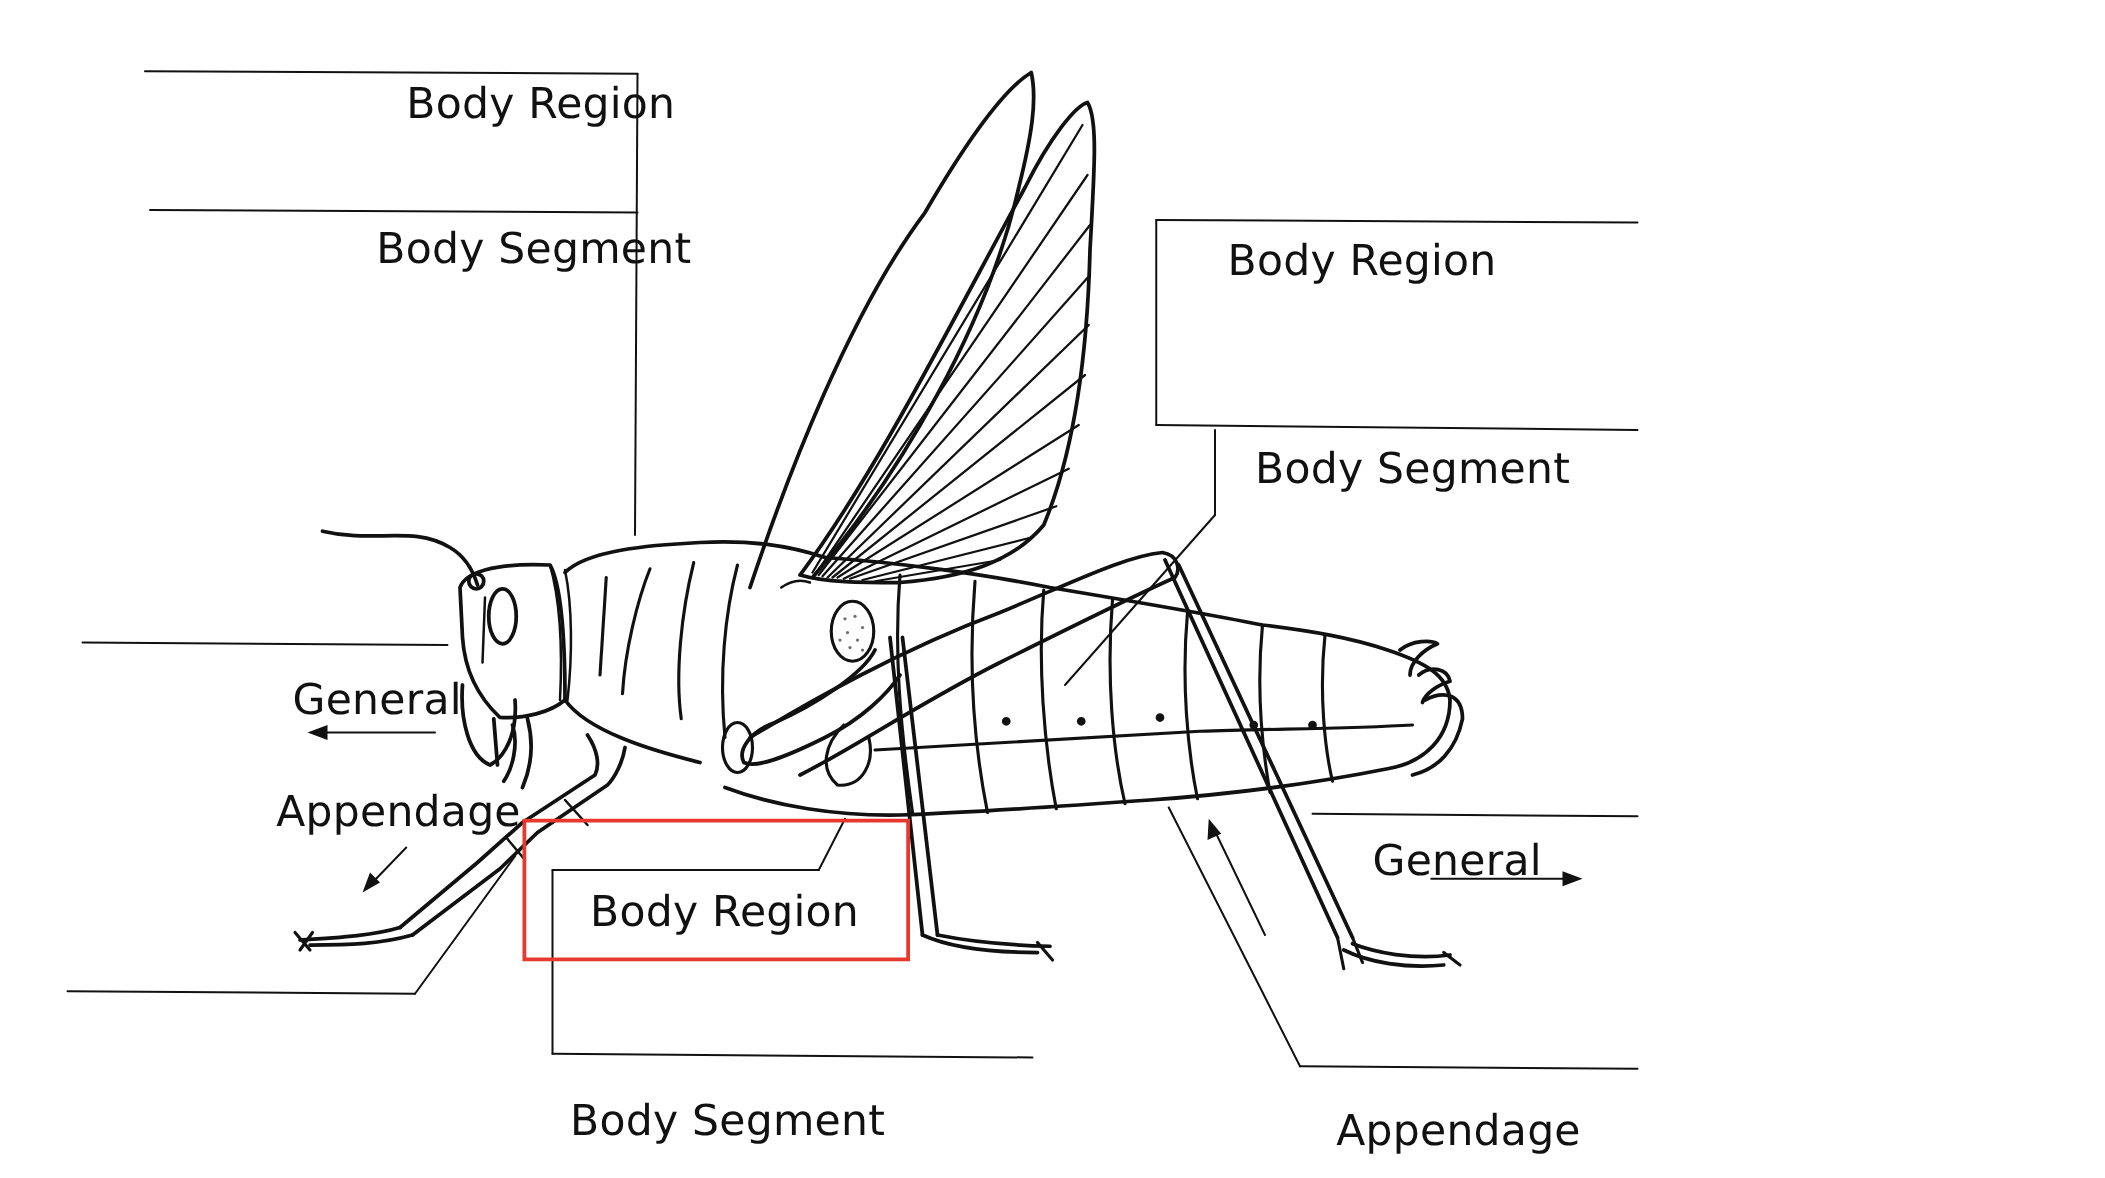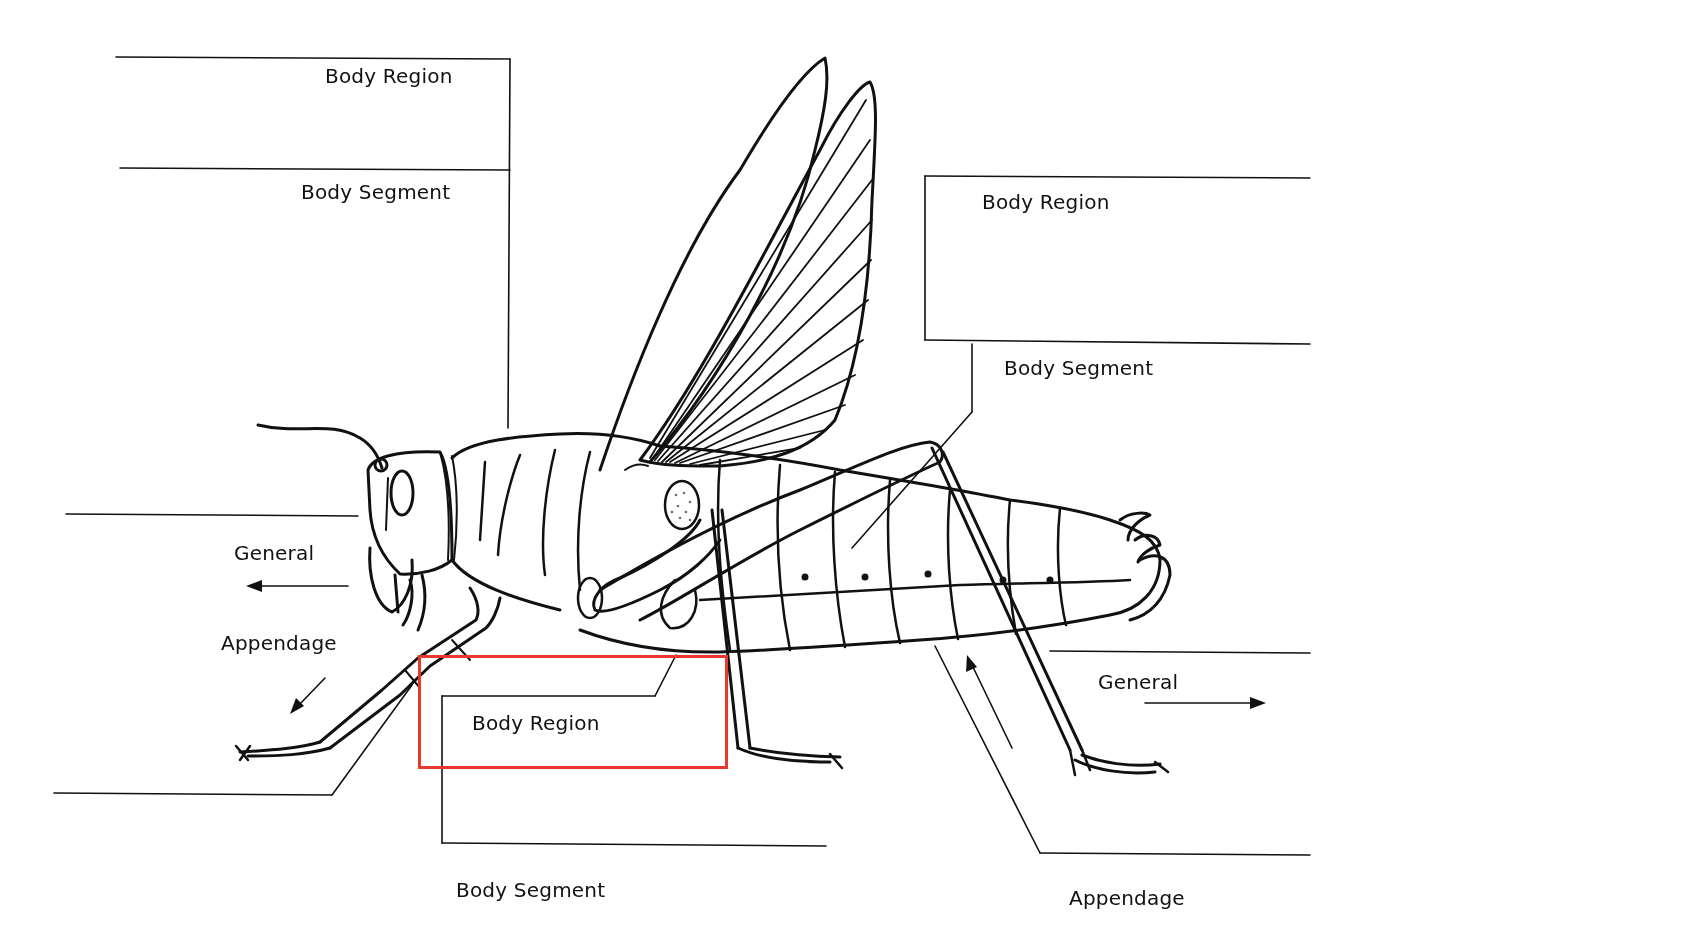--- a/index.html
+++ b/index.html
@@ -17,21 +17,21 @@
     #canvas {
       position: absolute;
       left: 0;
       top: 0;
       width: 1684px;
       height: 942px;
     }
     .lbl {
       position: absolute;
       font-family: "DejaVu Sans", sans-serif;
-      font-size: 20px;
+      font-size: 34px;
       color: #111111;
       white-space: nowrap;
       letter-spacing: 0.2px;
       line-height: 1;
     }
     .highlight {
       position: absolute;
       border: 3px solid #e8372c;
       box-sizing: border-box;
       background: transparent;

